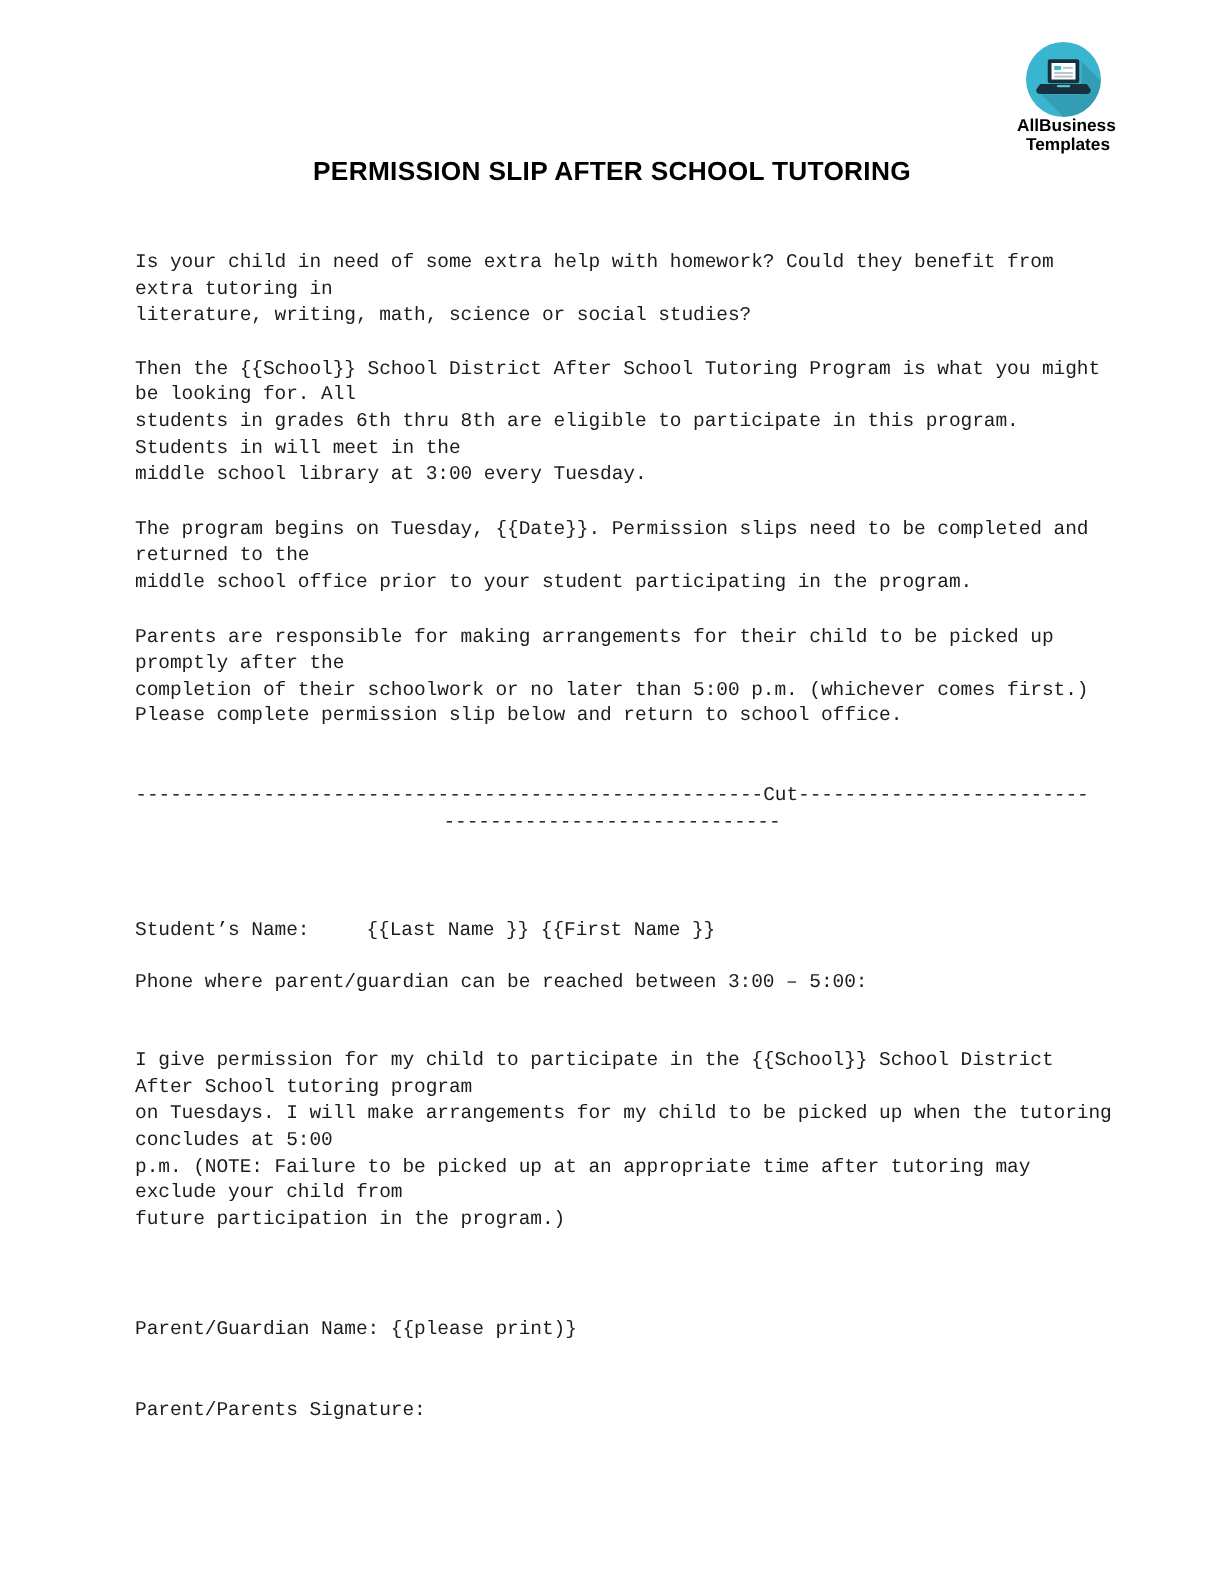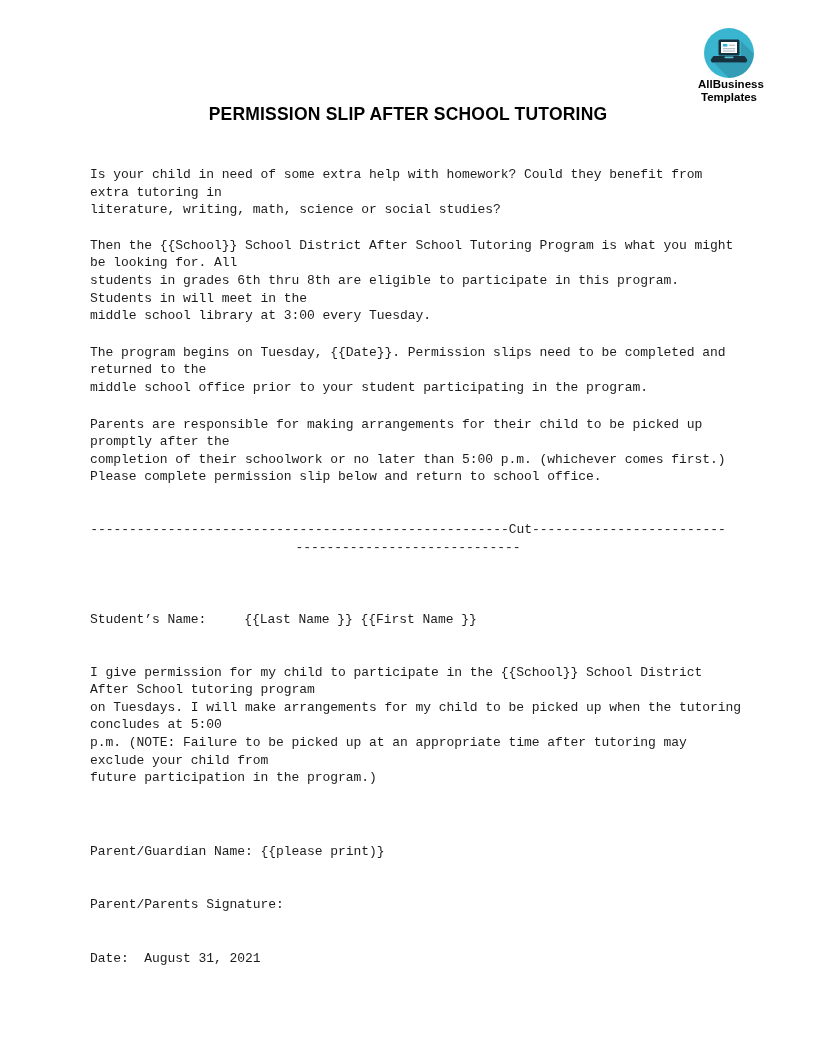--- a/index.html
+++ b/index.html
@@ -11,22 +11,21 @@
     font-family:"Liberation Sans", sans-serif;
     color:#1c1c1c;
     overflow:hidden;
   }
   
   .logo{
     position:absolute;
     top:27px;
     left:678px;
     width:62px;
-    text-align:center;
-    margin-left:20px;
+    text-align:right;
   }
   .logo-mark{display:block;margin:0 auto;}
   .logo-name{
     margin-top:-3px;
     font-size:11.5px;
     font-weight:bold;
     line-height:13px;
     color:#000;
     white-space:pre-wrap;
   }
@@ -108,26 +107,26 @@
     <p class="doc-text p4">Parents are responsible for making arrangements for their child to be picked up promptly after the
 completion of their schoolwork or no later than 5:00 p.m. (whichever comes first.)
 Please complete permission slip below and return to school office.</p>
 
     <p class="doc-text cut">------------------------------------------------------Cut------------------------------------------------------</p>
 
     <p class="doc-text f-name"><span>Student’s Name:</span><span class="tab-gap">{{Last Name }} {{First Name }}</span></p>
 
 
 
+    <p class="doc-text f-phone">Phone where parent/guardian can be reached between 3:00 – 5:00:</p>
 
     <p class="doc-text f-perm">I give permission for my child to participate in the {{School}} School District After School tutoring program
 on Tuesdays. I will make arrangements for my child to be picked up when the tutoring concludes at 5:00
 p.m. (NOTE: Failure to be picked up at an appropriate time after tutoring may exclude your child from
 future participation in the program.)</p>
 
     <p class="doc-text f-pname">Parent/Guardian Name: {{please print)}</p>
 
     <p class="doc-text f-psig">Parent/Parents Signature:</p>
 
-    <p class="doc-text f-date">Date:  August 31, 2021</p>
 
   </div>
 </div>
 
 </body></html>

